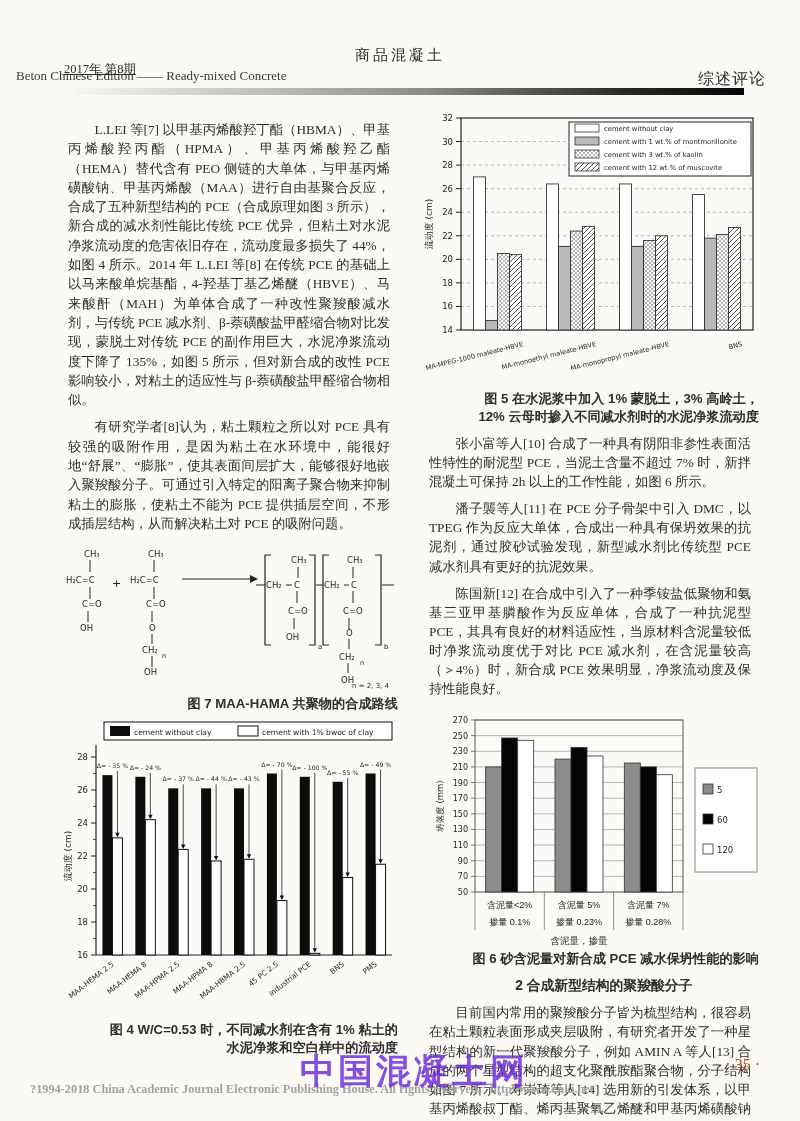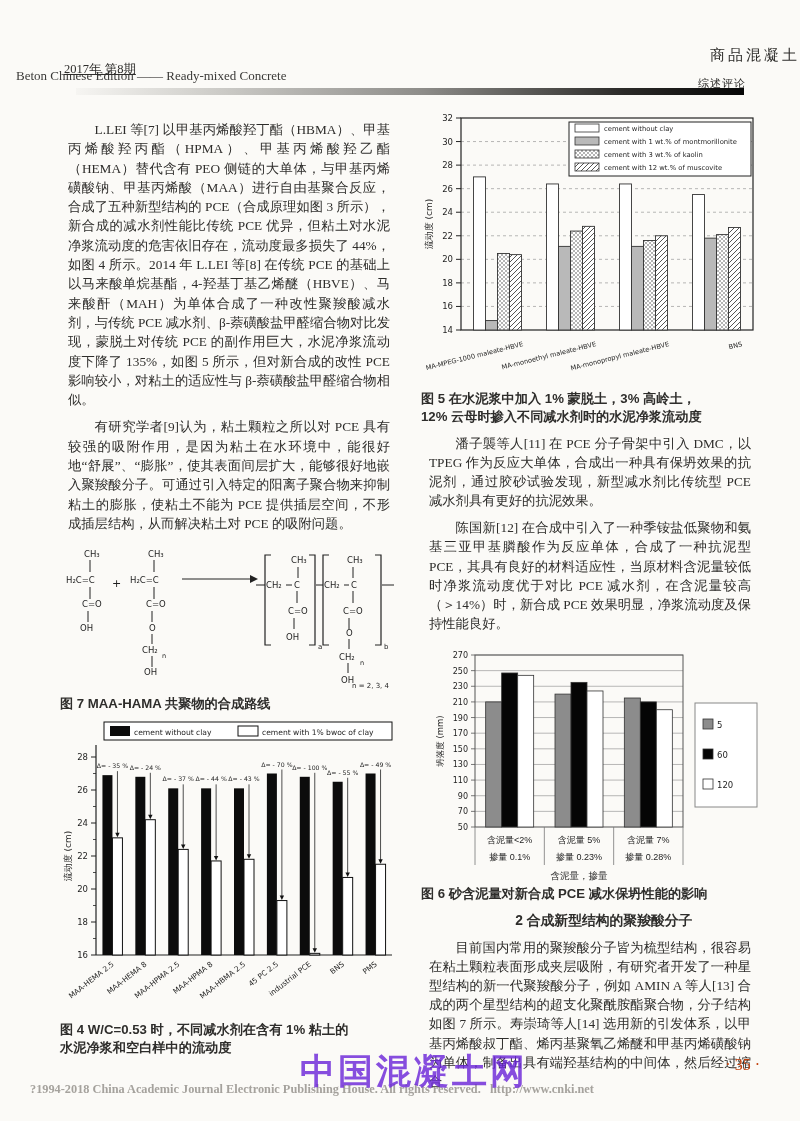--- a/index.html
+++ b/index.html
@@ -1,33 +1,33 @@
 <!DOCTYPE html>
 <html><head>
 <meta charset="utf-8">
 <style>
   html,body{margin:0;padding:0;}
   body{width:800px;height:1121px;position:relative;background:#fbfaf7;
        font-family:"Liberation Serif",serif;color:#2e2d2b;overflow:hidden;}
   .abs{position:absolute;}
   
-  .journal-cn{top:46px;left:0;width:800px;text-align:right;font-size:15px;letter-spacing:3px;}
+  .journal-cn{top:46px;left:0;width:800px;text-align:center;font-size:15px;letter-spacing:3px;}
   .journal-en{top:68px;left:16px;width:800px;text-align:left;font-size:13px;color:#3a3937;}
   .issue{top:61px;left:64px;font-size:12.5px;text-decoration:underline;}
-  .section-tag{top:76px;left:698px;font-size:11px;letter-spacing:1px;}
+  .section-tag{top:69px;left:698px;font-size:16px;letter-spacing:1px;}
   .rule{top:88px;left:76px;width:668px;height:7px;
         background:linear-gradient(90deg,#f6f5f2 0%,#cbcac6 22%,#8d8c89 52%,#2b2a28 82%,#060606 100%);}
   
   .col{position:absolute;width:338px;font-size:13.3px;line-height:19.3px;text-align:justify;}
   .col p{margin:8px;text-indent:2em;}
   .col p.noindent{text-indent:0;}
   #leftcol{left:60px;top:112px;}
   #rightcol{left:421px;top:106px;line-height:19.1px;}
   .cap{font-family:"Liberation Sans",sans-serif;font-weight:bold;font-size:13.2px;
-       text-align:left;text-indent:0;line-height:18px;margin:2px 0 4px 0;}
+       text-align:right;text-indent:0;line-height:18px;margin:2px 0 4px 0;}
   .cap span{display:block;}
   .h2{font-family:"Liberation Sans",sans-serif;font-weight:bold;font-size:13.8px;
       text-indent:0;margin:10px 0 8px 0;text-align:center;}
   svg{display:block;}
   #fig3svg{margin:6px 0 0 0;}
   #fig4svg{margin:2px 0 0 0;}
   #fig5svg{margin:0;}
   #fig6svg{margin:4px 0 0 10px;}
   
   .page-number{top:1056px;left:690px;width:70px;text-align:right;font-size:16px;color:#c2410c;}
@@ -39,21 +39,21 @@
 <body>
 
 <div class="abs journal-cn">商品混凝土</div>
 <div class="abs journal-en">Beton Chinese Edition —— Ready-mixed Concrete</div>
 <div class="abs issue">2017年 第8期</div>
 <div class="abs section-tag">综述评论</div>
 <div class="abs rule"></div>
 
 <div id="leftcol" class="col">
   <p>L.LEI 等[7] 以甲基丙烯酸羟丁酯（HBMA）、甲基丙烯酸羟丙酯（HPMA）、甲基丙烯酸羟乙酯（HEMA）替代含有 PEO 侧链的大单体，与甲基丙烯磺酸钠、甲基丙烯酸（MAA）进行自由基聚合反应，合成了五种新型结构的 PCE（合成原理如图 3 所示），新合成的减水剂性能比传统 PCE 优异，但粘土对水泥净浆流动度的危害依旧存在，流动度最多损失了 44%，如图 4 所示。2014 年 L.LEI 等[8] 在传统 PCE 的基础上以马来酸单烷基酯，4-羟基丁基乙烯醚（HBVE）、马来酸酐（MAH）为单体合成了一种改性聚羧酸减水剂，与传统 PCE 减水剂、β-萘磺酸盐甲醛缩合物对比发现，蒙脱土对传统 PCE 的副作用巨大，水泥净浆流动度下降了 135%，如图 5 所示，但对新合成的改性 PCE 影响较小，对粘土的适应性与 β-萘磺酸盐甲醛缩合物相似。</p>
-  <p>有研究学者[9]认为，粘土颗粒之所以对 PCE 具有较强的吸附作用，是因为粘土在水环境中，能很好地“舒展”、“膨胀”，使其表面间层扩大，能够很好地嵌入聚羧酸分子。可通过引入特定的阳离子聚合物来抑制粘土的膨胀，使粘土不能为 PCE 提供插层空间，不形成插层结构，从而解决粘土对 PCE 的吸附问题。</p>
+  <p>有研究学者[8]认为，粘土颗粒之所以对 PCE 具有较强的吸附作用，是因为粘土在水环境中，能很好地“舒展”、“膨胀”，使其表面间层扩大，能够很好地嵌入聚羧酸分子。可通过引入特定的阳离子聚合物来抑制粘土的膨胀，使粘土不能为 PCE 提供插层空间，不形成插层结构，从而解决粘土对 PCE 的吸附问题。</p>
   <svg id="fig3svg" width="338" height="152">
       <line x1="30" y1="19" x2="30" y2="31" stroke="#222" stroke-width="1"></line>
       <line x1="30" y1="46" x2="30" y2="58" stroke="#222" stroke-width="1"></line>
       <line x1="28" y1="70" x2="28" y2="81" stroke="#222" stroke-width="1"></line>
       <line x1="94" y1="19" x2="94" y2="31" stroke="#222" stroke-width="1"></line>
       <line x1="94" y1="46" x2="94" y2="58" stroke="#222" stroke-width="1"></line>
       <line x1="92" y1="70" x2="92" y2="81" stroke="#222" stroke-width="1"></line>
       <line x1="92" y1="93" x2="92" y2="103" stroke="#222" stroke-width="1"></line>
       <line x1="92" y1="115" x2="92" y2="126" stroke="#222" stroke-width="1"></line>
       <line x1="122" y1="38" x2="190" y2="38" stroke="#222" stroke-width="1"></line>
@@ -265,22 +265,23 @@
       <text x="183" y="38" font-size="6.8" text-anchor="start" font-family="&quot;DejaVu Sans&quot;,sans-serif" fill="#1e1e1e">cement with 1 wt.% of montmorillonite</text>
       <rect x="154" y="44" width="24" height="8" fill="url(#pdot)" stroke="#333" stroke-width="0.8"></rect>
       <text x="183" y="51" font-size="6.8" text-anchor="start" font-family="&quot;DejaVu Sans&quot;,sans-serif" fill="#1e1e1e">cement with 3 wt.% of kaolin</text>
       <rect x="154" y="57" width="24" height="8" fill="url(#phatch)" stroke="#333" stroke-width="0.8"></rect>
       <text x="183" y="64" font-size="6.8" text-anchor="start" font-family="&quot;DejaVu Sans&quot;,sans-serif" fill="#1e1e1e">cement with 12 wt.% of muscovite</text>
     </svg>
   <div class="cap">
     <span>图 5  在水泥浆中加入 1% 蒙脱土，3% 高岭土，</span>
     <span>12% 云母时掺入不同减水剂时的水泥净浆流动度</span>
   </div>
+  <p>张小富等人[10] 合成了一种具有阴阳非参性表面活性特性的耐泥型 PCE，当泥土含量不超过 7% 时，新拌混凝土可保持 2h 以上的工作性能，如图 6 所示。</p>
   <p>潘子襲等人[11] 在 PCE 分子骨架中引入 DMC，以 TPEG 作为反应大单体，合成出一种具有保坍效果的抗泥剂，通过胶砂试验发现，新型减水剂比传统型 PCE 减水剂具有更好的抗泥效果。</p>
-  <p>陈国新[12] 在合成中引入了一种季铵盐低聚物和氨基三亚甲基膦酸作为反应单体，合成了一种抗泥型 PCE，其具有良好的材料适应性，当原材料含泥量较低时净浆流动度优于对比 PCE 减水剂，在含泥量较高（＞14%）时，新合成 PCE 效果明显，净浆流动度及保持性能良好。</p>
+  <p>陈国新[12] 在合成中引入了一种季铵盐低聚物和氨基三亚甲基膦酸作为反应单体，合成了一种抗泥型 PCE，其具有良好的材料适应性，当原材料含泥量较低时净浆流动度优于对比 PCE 减水剂，在含泥量较高（＞4%）时，新合成 PCE 效果明显，净浆流动度及保持性能良好。</p>
   <svg id="fig6svg" width="330" height="242">
       <line x1="44" y1="170.36363636363637" x2="252" y2="170.36363636363637" stroke="#9a9a9a" stroke-width="0.7"></line>
       <line x1="44" y1="154.72727272727272" x2="252" y2="154.72727272727272" stroke="#9a9a9a" stroke-width="0.7"></line>
       <line x1="44" y1="139.0909090909091" x2="252" y2="139.0909090909091" stroke="#9a9a9a" stroke-width="0.7"></line>
       <line x1="44" y1="123.45454545454545" x2="252" y2="123.45454545454545" stroke="#9a9a9a" stroke-width="0.7"></line>
       <line x1="44" y1="107.81818181818181" x2="252" y2="107.81818181818181" stroke="#9a9a9a" stroke-width="0.7"></line>
       <line x1="44" y1="92.18181818181819" x2="252" y2="92.18181818181819" stroke="#9a9a9a" stroke-width="0.7"></line>
       <line x1="44" y1="76.54545454545455" x2="252" y2="76.54545454545455" stroke="#9a9a9a" stroke-width="0.7"></line>
       <line x1="44" y1="60.90909090909091" x2="252" y2="60.90909090909091" stroke="#9a9a9a" stroke-width="0.7"></line>
       <line x1="44" y1="45.27272727272728" x2="252" y2="45.27272727272728" stroke="#9a9a9a" stroke-width="0.7"></line>

